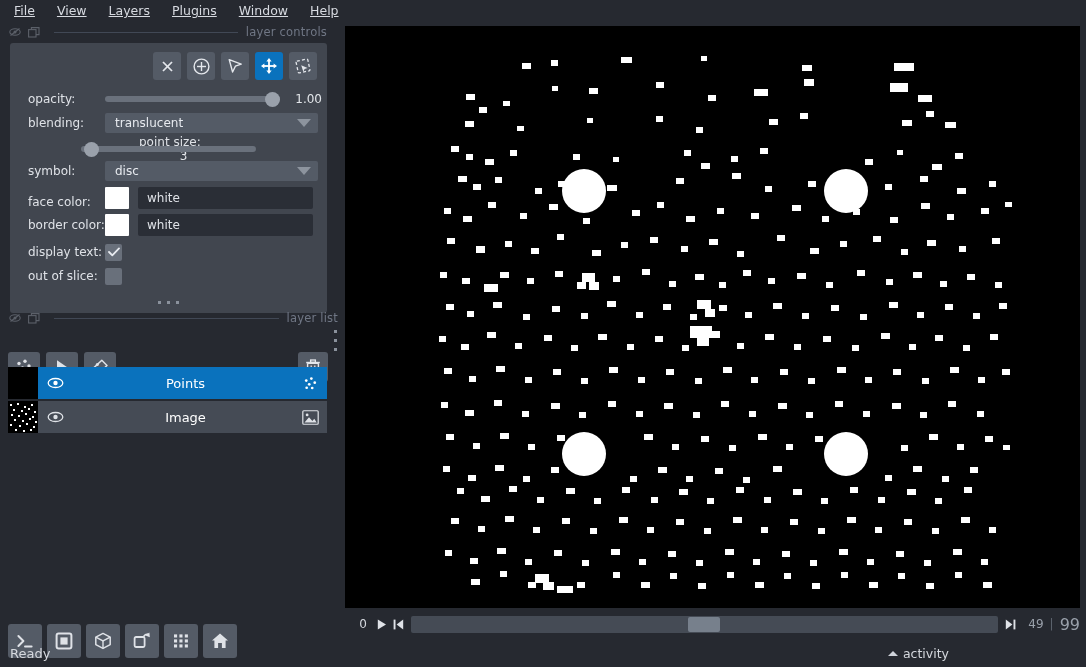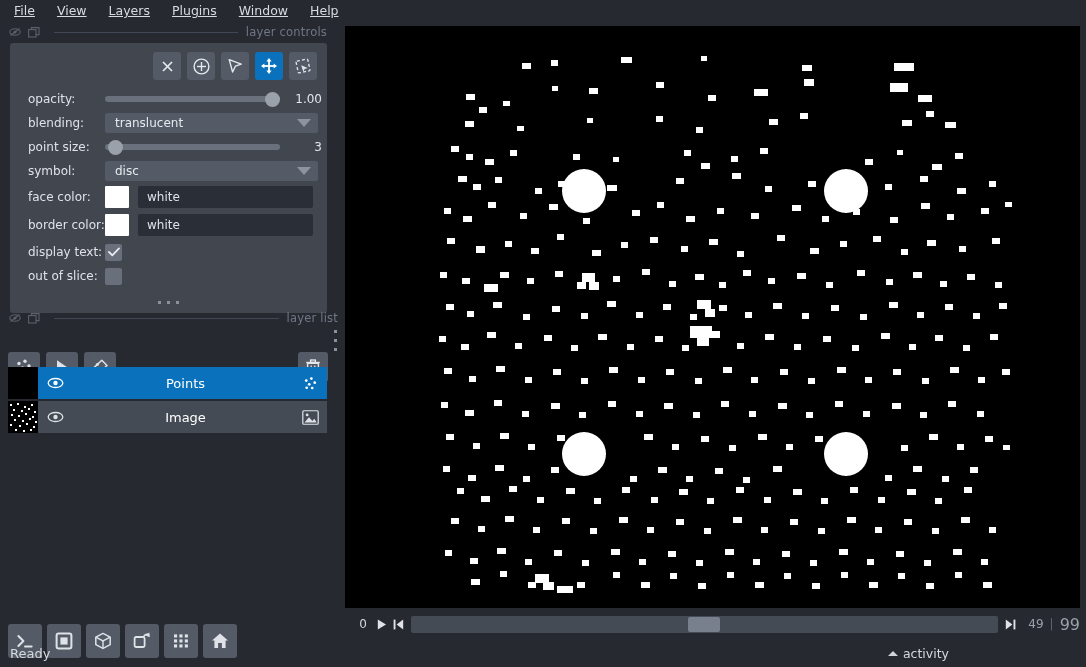--- a/index.html
+++ b/index.html
@@ -179,38 +179,38 @@
       </div>
 
       <div class="row" style="top:68px;">
         <div class="lbl">blending:</div>
         <div class="combo">
           <span class="t">translucent</span>
           <span class="carat"></span>
         </div>
       </div>
 
-      <div class="row" style="top:92px;">
+      <div class="row" style="top:92px;flex-direction:column;">
         <div class="lbl">point size:</div>
         <div class="slidewrap">
           <div class="strack"></div>
           <div class="shandle" style="left:3px;"></div>
         </div>
         <div class="sval">3</div>
       </div>
 
       <div class="row" style="top:116px;">
         <div class="lbl">symbol:</div>
         <div class="combo">
           <span class="t">disc</span>
           <span class="carat"></span>
         </div>
       </div>
 
-      <div class="row" style="top:142px;">
+      <div class="row" style="top:142px;align-items:flex-end;">
         <div class="lbl">face color:</div>
         <div class="swatch"></div>
         <div class="cedit">
           <span>white</span>
         </div>
       </div>
 
       <div class="row" style="top:170px;">
         <div class="lbl">border color:</div>
         <div class="swatch"></div>

